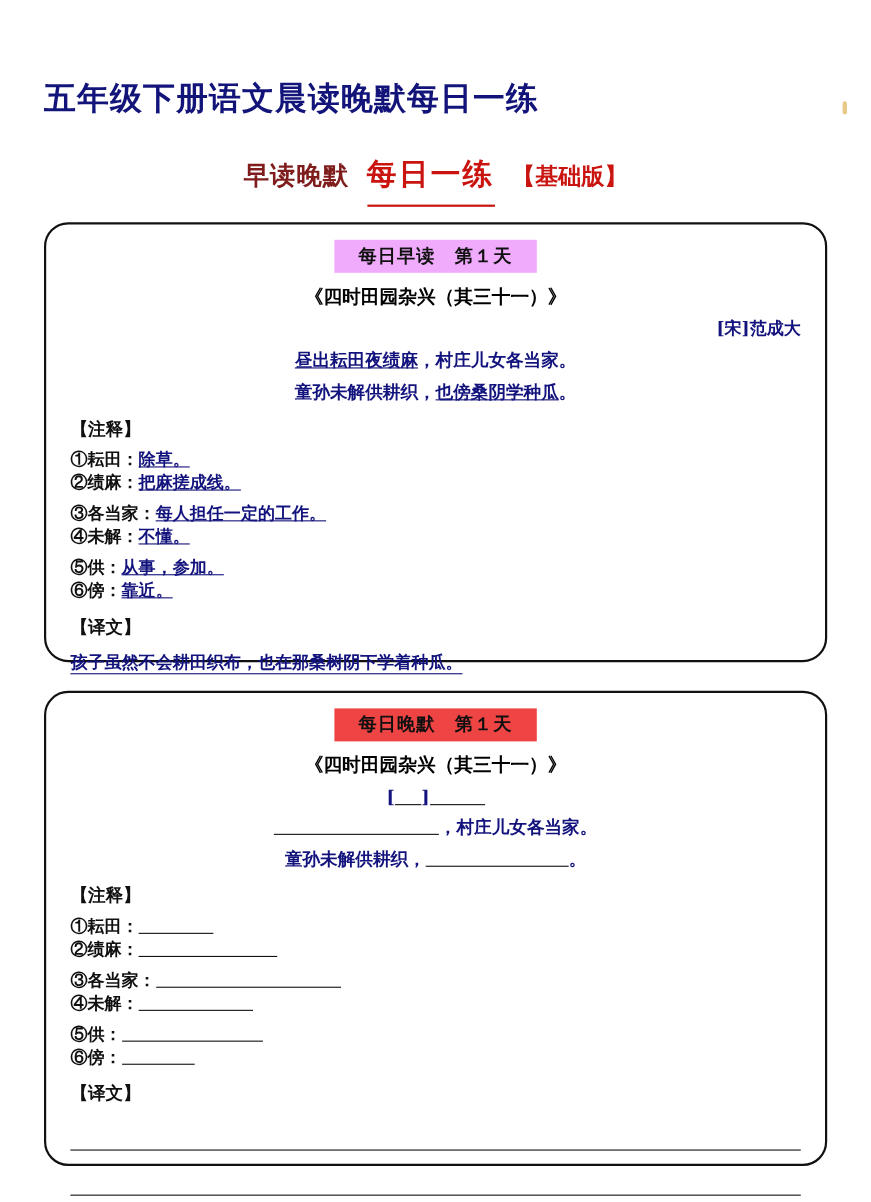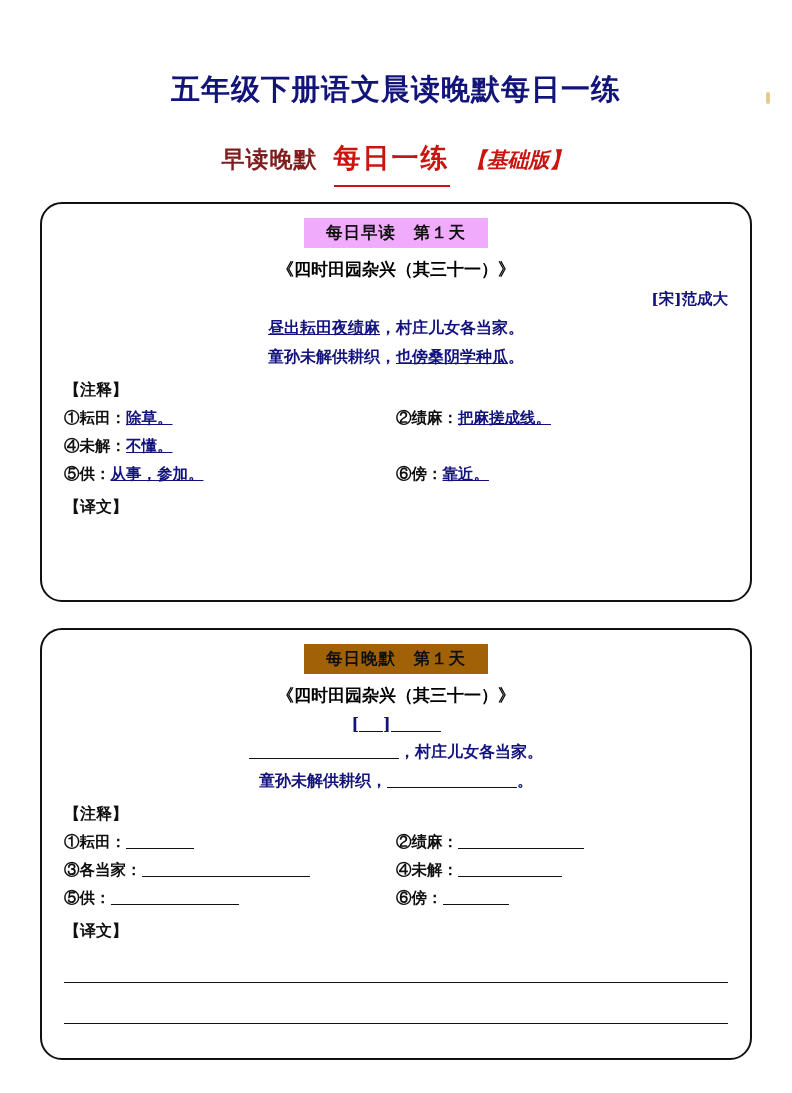--- a/index.html
+++ b/index.html
@@ -16,21 +16,20 @@
     overflow: hidden;
   }
   .page {
     width: 792px;
     height: 1093px;
     box-sizing: border-box;
     padding: 0 40px;
     position: relative;
   }
   .main-title {
-    text-align: center;
     font-size: 29px;
     font-weight: bold;
     color: #12147a;
     letter-spacing: 1px;
     margin-top: 70px;
     font-family: Liberation Mono, monospace;
   }
   .sub-title-row {
     text-align: center;
     margin-top: 30px;
@@ -52,21 +51,20 @@
     border-bottom: 2px solid #c9140f;
     padding-bottom: 12px;
     font-family: "DejaVu Serif", "Liberation Serif", serif;
   }
   .sub-c {
     font-size: 21px;
     font-weight: bold;
     color: #c9140f;
     margin-left: 12px;
     font-family: "DejaVu Serif", "Liberation Serif", serif;
-    font-style: italic;
   }
   .card {
     border: 2px solid #111111;
     border-radius: 22px;
     box-sizing: border-box;
     padding: 14px 22px 18px 22px;
     margin-top: 22px;
     position: relative;
   }
   .card.first { margin-top: 26px; height: 400px; }
@@ -78,21 +76,21 @@
   .banner {
     display: inline-block;
     background: #f0abfc;
     color: #101010;
     font-weight: bold;
     font-size: 16.5px;
     padding: 4px 22px;
     letter-spacing: 1px;
     font-family: "DejaVu Serif", "Liberation Serif", serif;
   }
-  .banner.tan { background: #a16207; }
+  .banner.tan { background: #ef4444; }
 
   .poem-title {
     text-align: center;
     font-size: 17px;
     font-weight: bold;
     color: #000000;
     margin-top: 10px;
     font-family: "DejaVu Serif", "Liberation Serif", serif;
   }
   .poem-author {
@@ -119,20 +117,21 @@
     color: #101010;
     margin-top: 12px;
     font-family: "DejaVu Serif", "Liberation Serif", serif;
   }
   .notes-grid {
     margin-top: 4px;
   }
   .notes-row {
     display: flex;
     margin-top: 7px;
+    flex-direction: column;
   }
   .note-cell {
     flex: 0 0 50%;
     font-size: 15.5px;
     font-weight: bold;
     color: #101010;
     white-space: nowrap;
     font-family: "DejaVu Serif", "Liberation Serif", serif;
   }
   .note-ans {
@@ -206,34 +205,38 @@
       <div class="notes-row">
         <div class="note-cell">
           <span>①耘田：</span><span class="note-ans">除草。</span>
         </div>
         <div class="note-cell">
           <span>②绩麻：</span><span class="note-ans">把麻搓成线。</span>
         </div>
       </div>
       <div class="notes-row">
         <div class="note-cell">
+          <span>③各当家：</span><span class="note-ans">每人担任一定的工作。</span>
+        </div>
+        <div class="note-cell">
           <span>④未解：</span><span class="note-ans">不懂。</span>
         </div>
       </div>
       <div class="notes-row">
         <div class="note-cell">
           <span>⑤供：</span><span class="note-ans">从事，参加。</span>
         </div>
         <div class="note-cell">
           <span>⑥傍：</span><span class="note-ans">靠近。</span>
         </div>
       </div>
     </div>
 
     <div class="section-label">【译文】</div>
+    <div class="trans-text">孩子虽然不会耕田织布，也在那桑树阴下学着种瓜。</div>
   </div>
 
   <div class="card second">
     <div class="banner-wrap">
       <span class="banner tan">每日晚默　第１天</span>
     </div>
 
     <div class="poem-title">《四时田园杂兴（其三十一）》</div>
 
     <div class="poem-line">

